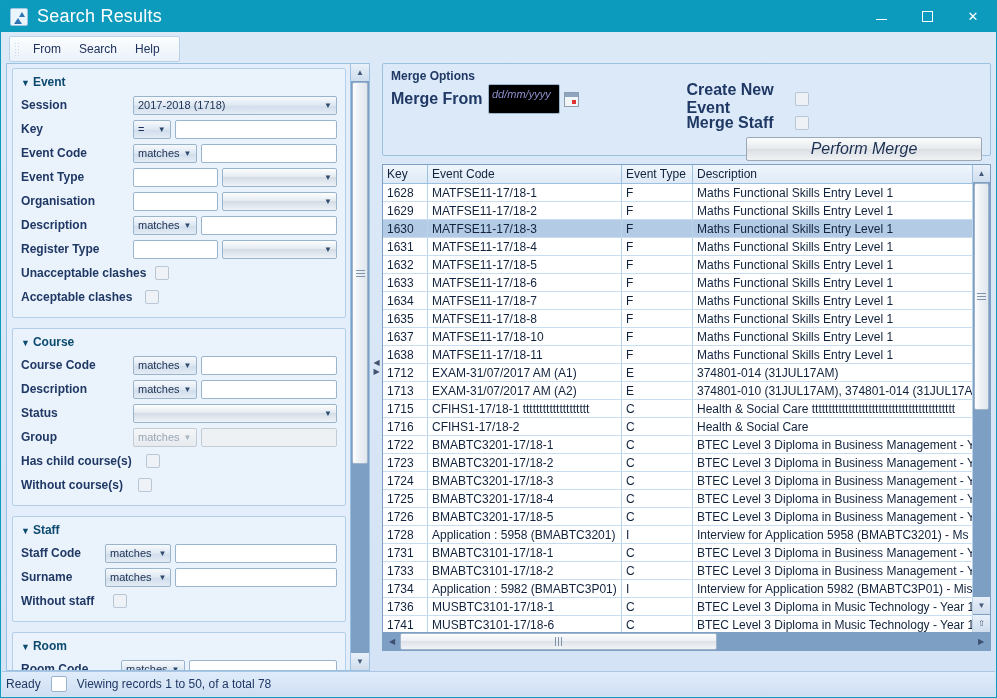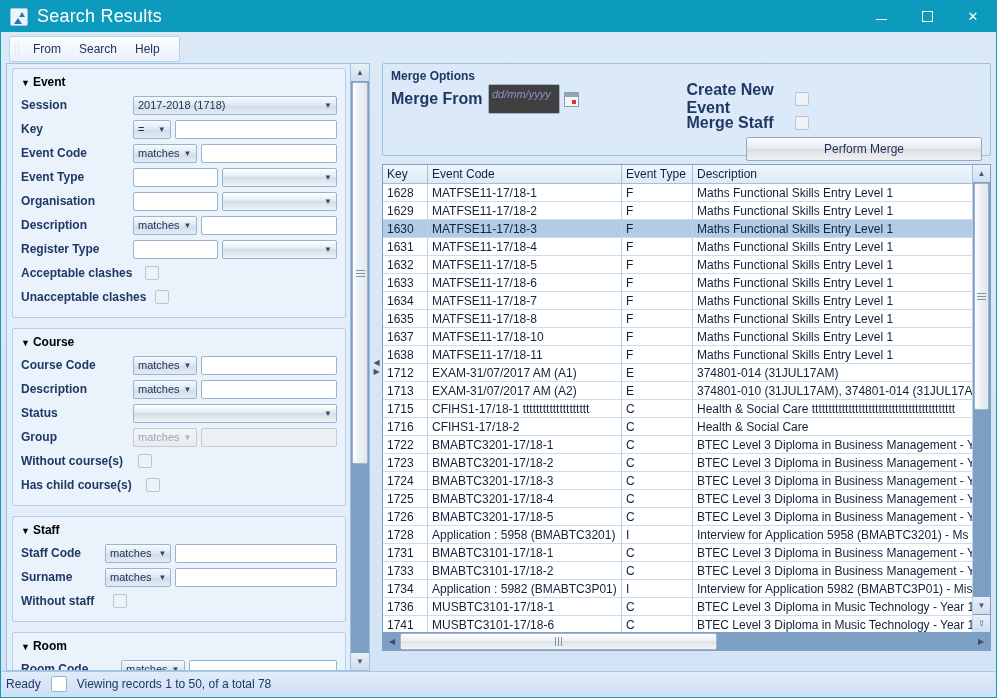--- a/index.html
+++ b/index.html
@@ -37,21 +37,21 @@
   .menu-item{padding:2px 9px;color:#20325e;font-size:12px;}
 
   
   .content{position:absolute;left:5px;top:62px;right:5px;bottom:26px;}
 
   
   .leftpane{position:absolute;left:0;top:0;width:364px;bottom:0;
     background:#e4eefb;border:1px solid #9cc0e0;box-sizing:border-box;overflow:hidden;}
   .scroll-area{position:absolute;left:0;top:0;right:18px;bottom:0;padding:4px 5px 0 5px;box-sizing:border-box;}
   .group{border:1px solid #b3cfe9;background:#eaf2fc;border-radius:2px;margin-bottom:10px;padding:6px 8px 8px 8px;}
-  .group-title{font-weight:bold;color:#000000;font-size:12px;margin-bottom:4px;}
+  .group-title{font-weight:bold;color:#0c4a6e;font-size:12px;margin-bottom:4px;}
   .group-title .caret{font-size:9px;margin-right:3px;}
   .row{display:flex;align-items:center;height:24px;}
   .lbl{width:112px;flex:none;color:#1f3864;font-size:12px;font-weight:bold;}
   .ctl-combo{height:19px;background:linear-gradient(180deg,#f7fafd 0%,#dde7f1 50%,#cfdcea 51%,#e3ecf5 100%);
     border:1px solid #9ab4cc;border-radius:2px;display:flex;align-items:center;
     padding:0 4px;box-sizing:border-box;font-size:11px;color:#1c2f52;position:relative;}
   .ctl-combo .arr{margin-left:auto;font-size:8px;color:#2d4b6e;padding-left:4px;}
   .ctl-combo.disabled{color:#9aa7b4;background:linear-gradient(180deg,#f4f6f8 0%,#e6eaee 100%);border-color:#c3cbd3;}
   .ctl-combo.disabled .arr{color:#a9b4bf;}
   .ctl-input{height:19px;background:#ffffff;border:1px solid #9ab4cc;border-radius:2px;box-sizing:border-box;
@@ -79,29 +79,29 @@
   .splitter .tri{font-size:8px;color:#42536e;line-height:9px;}
 
   
   .rightpane{position:absolute;left:376px;top:0;right:0;bottom:0;}
   .merge-box{border:1px solid #9cc0e0;background:#dbe9f9;border-radius:2px;padding:5px 8px 8px 8px;height:93px;box-sizing:border-box;}
   .merge-title{font-weight:bold;color:#1f3864;font-size:12px;margin-bottom:4px;}
   .merge-grid{display:flex;}
   .merge-col{width:300px;}
   .m-row{display:flex;align-items:center;height:24px;}
   .m-lbl{font-weight:bold;font-size:16px;color:#1f3864;}
-  .date-input{width:72px;height:30px;background:#404040;border:1px solid #9ab4cc;border-radius:2px;
+  .date-input{width:72px;height:30px;background:#000000;border:1px solid #9ab4cc;border-radius:2px;
     color:#8f8fcf;font-style:italic;font-size:11px;line-height:18px;padding:0 3px;box-sizing:border-box;}
   .cal-icon{width:15px;height:15px;margin-left:4px;border:1px solid #8c9db0;background:#f3f6f9;position:relative;box-sizing:border-box;}
   .cal-icon:before{content:"";position:absolute;left:0;right:0;top:0;height:4px;background:#8ea5bd;}
   .cal-icon:after{content:"";position:absolute;right:2px;bottom:2px;width:4px;height:4px;background:#d33;}
   .btn-merge{height:22px;min-width:206px;padding:0 14px;
     background:linear-gradient(180deg,#fafbfc 0%,#e8ebee 48%,#dadee3 49%,#f0f2f4 100%);
-    border:1px solid #9aa7b4;border-radius:2px;font-size:12px;color:#1c2f52;
-    display:flex;align-items:center;justify-content:center;}
+    border:1px solid #9aa7b4;border-radius:2px;font-size:16px;color:#1c2f52;
+    display:flex;align-items:center;justify-content:center;font-style:italic;}
 
   
   .grid-wrap{position:absolute;left:0;right:0;top:101px;bottom:20px;
     border:1px solid #7e9fc4;background:#fff;box-sizing:border-box;overflow:hidden;}
   table.grid{border-collapse:collapse;table-layout:fixed;width:100%;font-size:12px;color:#11223d;}
   table.grid th{background:linear-gradient(180deg,#eef5fc 0%,#dfeaf7 100%);
     font-weight:normal;text-align:left;padding:1px 4px;height:16px;
     border-right:1px solid #9cc0e0;border-bottom:1px solid #9cc0e0;white-space:nowrap;}
   table.grid td{padding:0 4px;height:17px;border-right:1px solid #b9d3ea;border-bottom:1px solid #c9ddf0;
     white-space:nowrap;overflow:hidden;}
@@ -233,26 +233,26 @@
           <div class="row">
             <div class="lbl">Register Type</div>
             <div class="ctl-input" style="width:88px"></div>
             <div class="ctl-select" style="width:118px;margin-left:4px">
               <span></span>
               <span class="arr">▼</span>
             </div>
           </div>
 
           <div class="row">
+            <div class="lbl" style="width:134px">Unacceptable clashes</div>
+            <span class="cb"></span>
+          </div>
+
+          <div class="row">
             <div class="lbl" style="width:124px">Acceptable clashes</div>
-            <span class="cb"></span>
-          </div>
-
-          <div class="row">
-            <div class="lbl" style="width:134px">Unacceptable clashes</div>
             <span class="cb"></span>
           </div>
         </div>
 
         <div class="group">
           <div class="group-title">
             <span class="caret">▼</span><span>Course</span>
           </div>
 
           <div class="row">
@@ -284,26 +284,26 @@
           <div class="row">
             <div class="lbl">Group</div>
             <div class="ctl-combo disabled" style="width:64px">
               <span>matches</span>
               <span class="arr">▼</span>
             </div>
             <div class="ctl-input disabled" style="width:142px;margin-left:4px"></div>
           </div>
 
           <div class="row">
+            <div class="lbl" style="width:125px">Has child course(s)</div>
+            <span class="cb"></span>
+          </div>
+
+          <div class="row">
             <div class="lbl" style="width:117px">Without course(s)</div>
-            <span class="cb"></span>
-          </div>
-
-          <div class="row">
-            <div class="lbl" style="width:125px">Has child course(s)</div>
             <span class="cb"></span>
           </div>
         </div>
 
         <div class="group">
           <div class="group-title">
             <span class="caret">▼</span><span>Staff</span>
           </div>
 
           <div class="row">

